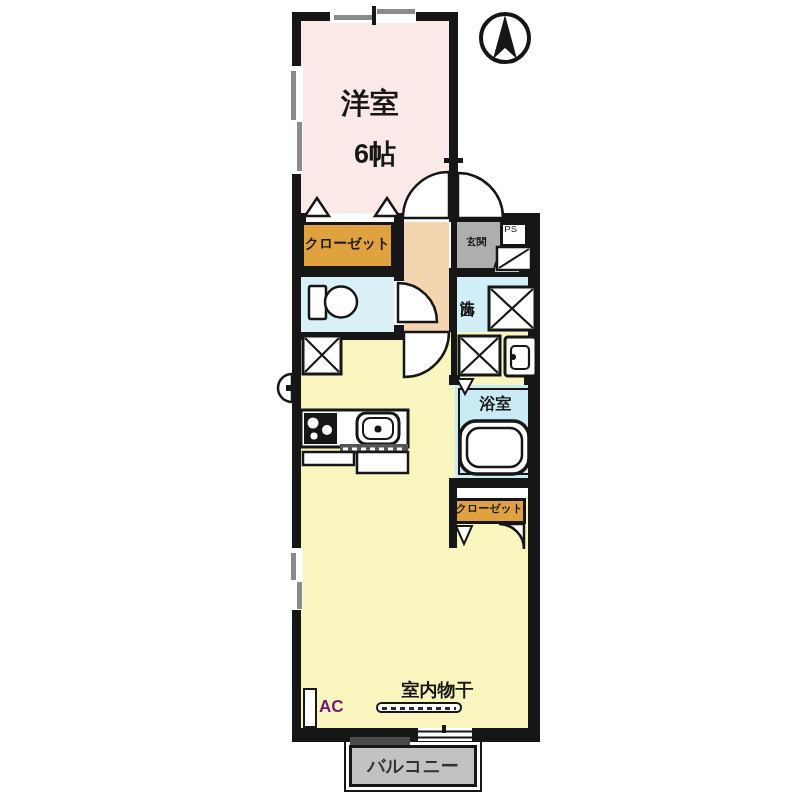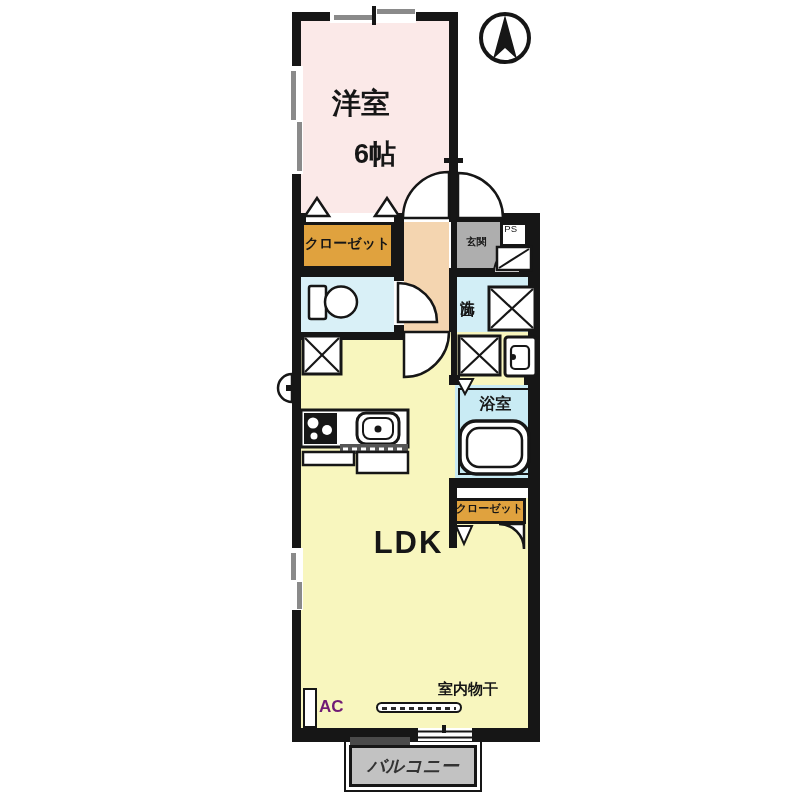--- a/index.html
+++ b/index.html
@@ -16,21 +16,21 @@
   .fill-toilet{background:var(--c-toilet,#d9f0f7);}
   .fill-washroom{background:var(--c-washroom,#d2eef6);}
   .fill-bath{background:var(--c-bathroom,#c9ebf4);z-index:15;}
   .fill-ldk{background:var(--c-ldk,#f8f6be);}
   .bath-inner{position:absolute;inset:3px;border:2px solid var(--c-wall,#161616);}
   .box{background:#fff;border:3px solid var(--c-wall,#161616);z-index:30;}
   .label{z-index:60;font-weight:bold;text-align:center;line-height:1.05;white-space:nowrap;}
   #svg-overlay{position:absolute;left:0;top:0;z-index:50;pointer-events:none;}
   .balcony-outer{border:2px solid var(--c-wall,#161616);background:#fff;padding:3px;z-index:5;}
   .balcony-inner{position:absolute;inset:3px;background:var(--c-balcony,#c2c2c2);
-                 border:3px solid var(--c-wall,#161616);display:flex;align-items:center;justify-content:center;font-style:italic;}
+                 border:3px solid var(--c-wall,#161616);display:flex;align-items:center;justify-content:center;}
   .dash-capsule{background:#fff;border:2px solid var(--c-wall,#161616);border-radius:6px;z-index:30;}
   .dash-capsule>div{position:absolute;left:4px;right:4px;top:3px;height:3px;
      background:repeating-linear-gradient(90deg,#2a2a2a 0 5px,transparent 5px 9px);}
 </style>
 </head>
 <body>
 
 <div id="stage">
 
   <div class="fill fill-yoshitsu" style="left:301px;top:21px;width:148px;height:192px;"></div>
@@ -176,25 +176,24 @@
     </g>
 
     <g>
       <rect x="418" y="729" width="54" height="12" fill="#ffffff"></rect>
       <line x1="418" y1="731.5" x2="472" y2="731.5" stroke="#161616" stroke-width="2"></line>
       <line x1="418" y1="737.5" x2="472" y2="737.5" stroke="#161616" stroke-width="2"></line>
       <rect x="442" y="725" width="4" height="8" fill="#161616"></rect>
     </g>
   </svg>
 
-  <div class="label" style="left:287px;top:88px;width:148px;font-size:29px;">洋室</div>
+  <div class="label" style="left:296px;top:88px;width:148px;font-size:29px;">洋室</div>
   <div class="label" style="left:301px;top:122px;width:148px;font-size:27px;margin-top:18px;">6帖</div>
   <div class="label" style="left:301px;top:236px;width:93px;font-size:14px;">クローゼット</div>
   <div class="label" style="left:453px;top:237px;width:47px;font-size:10px;">玄関</div>
   <div class="label" style="left:500px;top:224px;width:17px;font-size:9.5px;text-align:right;font-weight:normal;">PS</div>
   <div class="label" style="left:459px;top:288px;font-size:14.5px;writing-mode:vertical-rl;text-orientation:upright;letter-spacing:4px;">洗面</div>
   <div class="label" style="left:455px;top:396px;width:81px;font-size:16px;">浴室</div>
   <div class="label" style="left:453px;top:503px;width:73px;font-size:11px;">クローゼット</div>
-  <div class="label" style="left:301px;top:527px;width:215px;font-size:31px;letter-spacing:2px;">LDK</div>
-  <div class="label" style="left:343px;top:681px;width:155px;font-size:15px;text-align:right;">室内物干</div>
+  <div class="label" style="left:360px;top:681px;width:155px;font-size:18px;">室内物干</div>
   <div class="label" style="left:319px;top:698px;font-size:17px;color:#701a75;">AC</div>
 
 </div>
 
 </body></html>

